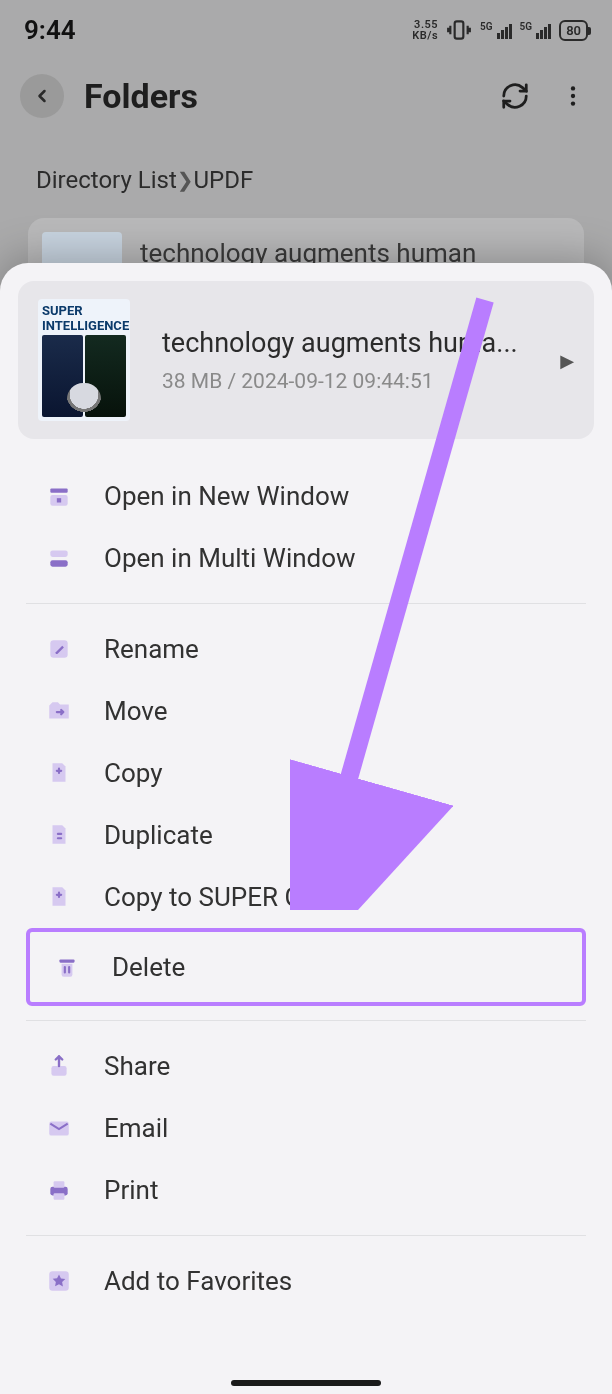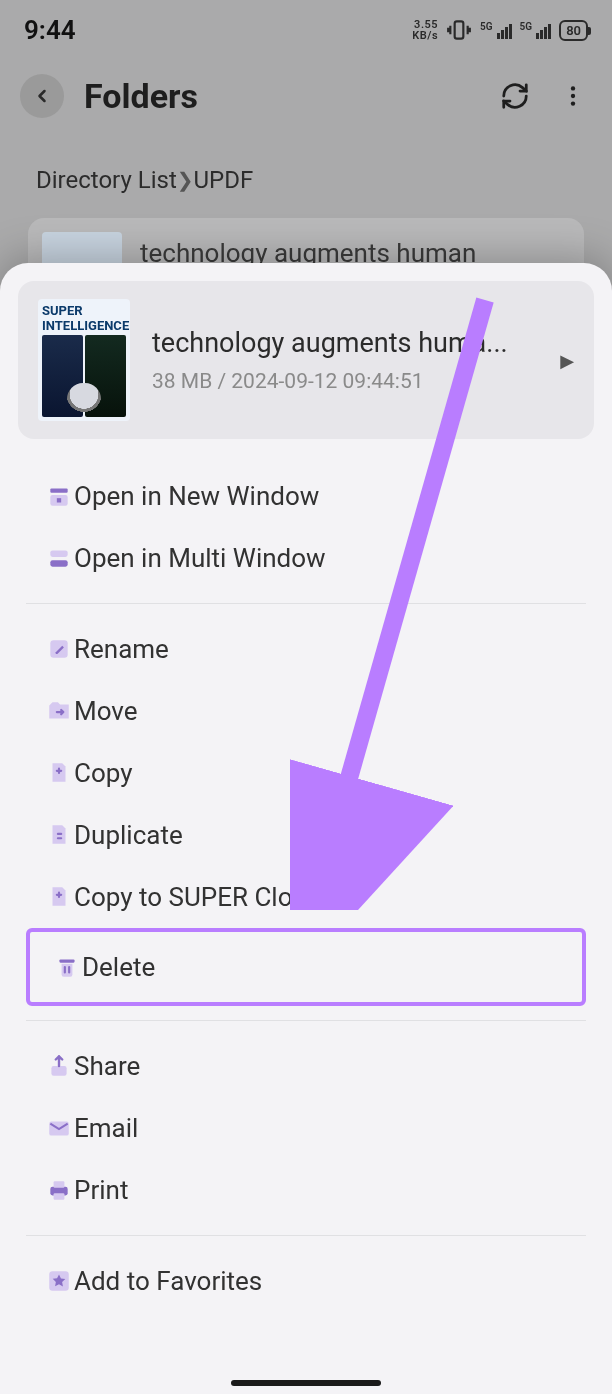--- a/index.html
+++ b/index.html
@@ -55,41 +55,41 @@
   
   .sheet {
     position:absolute; left:0; right:0; bottom:0; top:263px;
     background:#F4F3F6; border-radius:28px 28px 0 0;
     padding:18px 0 0 0;
     box-shadow: 0 -6px 40px rgba(0,0,0,0.25);
   }
 
   .file-row {
     margin:0 18px 16px 18px; background:#E7E6EA; border-radius:16px;
-    padding:18px 20px; display:flex; align-items:center; gap:22px;
+    padding:18px 20px; display:flex; align-items:center; gap:32px;
     position:relative;
   }
   .thumbnail {
     width:92px; height:122px; background:#eef3fa; border-radius:4px;
     display:flex; flex-direction:column; font-size:10px; font-weight:700; color:#0b3a6a;
     padding:4px; position:relative; overflow:hidden;
   }
   .thumbnail .t1{font-size:13px;}
   .thumbnail .tbody{flex:1; display:flex; gap:2px; margin-top:2px;}
   .thumbnail .tl{flex:1; background:linear-gradient(#1a2b4a,#0a1530); border-radius:2px;}
   .thumbnail .tr{flex:1; background:linear-gradient(#132a20,#07120b); border-radius:2px;}
   .thumbnail .astro{position:absolute; bottom:0; left:50%; transform:translateX(-50%); width:34px; height:38px; background:radial-gradient(circle at 50% 30%, #d7d9e0 45%, #777 46% 55%, transparent 56%); border-radius:16px 16px 6px 6px;}
   .file-info { flex:1; min-width:0;}
   .file-name { font-size:27px; color:#2b2b2b; white-space:nowrap; overflow:hidden; text-overflow:ellipsis;}
   .file-meta { font-size:21px; color:#8a8a8a; margin-top:10px;}
   .row-chevron { color:#555; font-size:18px;}
 
   .menu-list { padding: 10px 0;}
   .menu-item {
-    display:flex; align-items:center; 
+    display:flex; align-items:center; gap:30px;
     padding: 16px 44px;
     font-size:26px; color:#323232;
   }
   .menu-item .micon {
     width:30px; height:30px; display:flex; align-items:center; justify-content:center;
   }
   .menu-divider { height:1px; background:#e0e0e3; margin:14px 26px;}
 
   .highlight-box {
     border:4px solid #b97dff; border-radius:6px;

